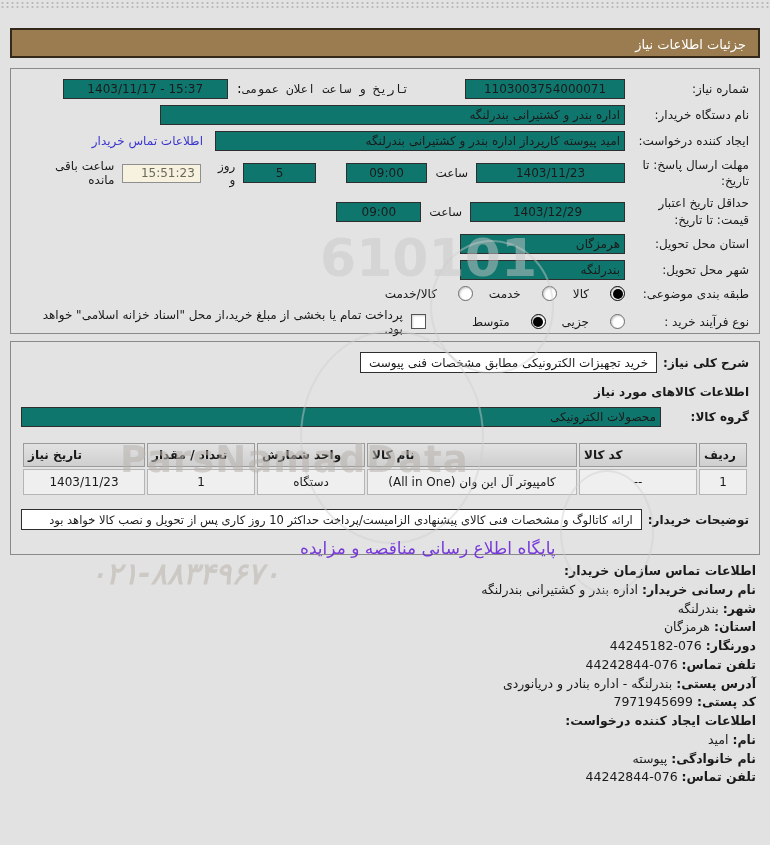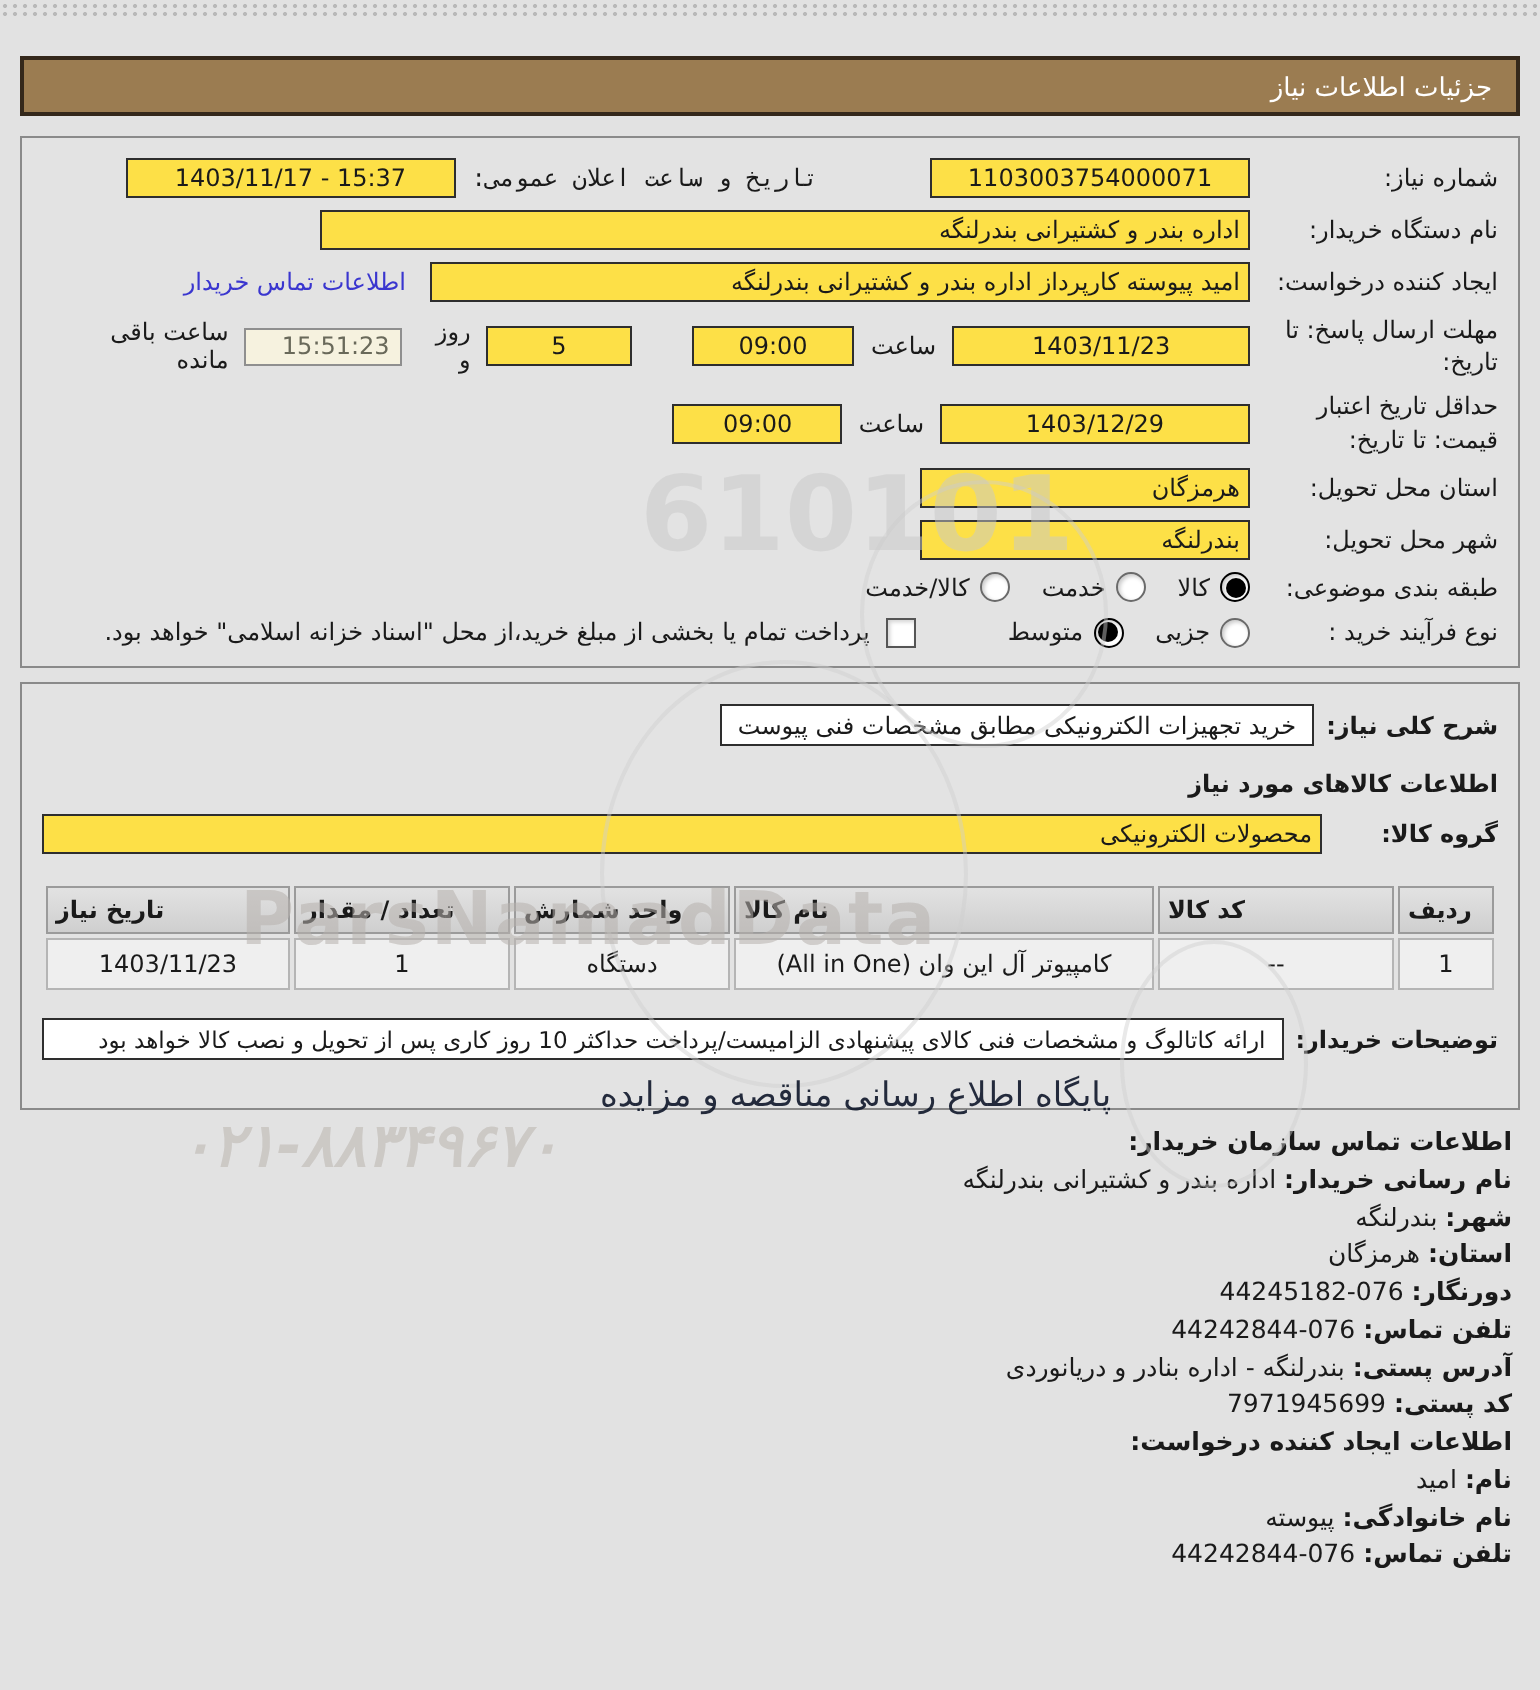--- a/index.html
+++ b/index.html
@@ -22,21 +22,21 @@
   .panel{
     position:absolute;left:10px;right:10px;border:1px solid #8a8a8a;
     padding:10px;box-sizing:border-box;background:#e3e3e3;
   }
   .panel1{top:68px;height:266px;}
   .panel2{top:341px;height:214px;}
   .row{display:flex;align-items:center;margin-bottom:6px;}
   .lbl{width:124px;flex-shrink:0;line-height:1.35;}
   .lbl2{padding-left:8px;font-family:Liberation Mono, monospace;}
   .inp{
-    background:#fde047;border:1px solid #2e2e2e;height:18px;padding:0 4px;
+    background:#0f766e;border:1px solid #2e2e2e;height:18px;padding:0 4px;
     display:flex;align-items:center;box-sizing:content-box;font-size:12px;
   }
   .center{justify-content:center;}
   .ltr{direction:ltr;unicode-bidi:isolate;}
   .gap56{width:56px;flex-shrink:0;}
   .gap30{width:30px;flex-shrink:0;}
   .w150{width:150px;} .w155{width:155px;} .w455{width:455px;} .w400{width:400px;}
   .w145{width:145px;} .w75{width:75px;} .w65{width:65px;}
   .count{
     background:#f6f2df;border:1px solid #8f8f8f;color:#69695a;width:68px;
@@ -44,21 +44,21 @@
   }
   .side{margin:0 8px;}
   .link{color:#3a36cf;margin-right:12px;cursor:pointer;}
   .radio{
     width:13px;height:13px;border:1px solid #6a6a6a;border-radius:50%;
     background:#fff;display:inline-block;position:relative;flex-shrink:0;
     box-shadow:inset 1px 1px 2px rgba(0,0,0,.22);
   }
   .radio.checked{border:1px solid #000;}
   .radio.checked::after{content:"";position:absolute;inset:1.5px;background:#000;border-radius:50%;}
-  .opt{display:flex;align-items:center;margin-left:16px;}
+  .opt{display:flex;align-items:center;margin-left:16px;gap:16px;}
   .opt .olabel{margin-right:5px;}
   .checkbox{
     width:13px;height:13px;border:1px solid #555;background:#fff;flex-shrink:0;
     box-shadow:inset 1px 1px 2px rgba(0,0,0,.18);
   }
   .bold{font-weight:bold;}
   .box{
     background:#fff;border:1px solid #2e2e2e;padding:2px 8px;min-height:15px;
     display:inline-flex;align-items:center;
   }
@@ -76,21 +76,21 @@
   .col-qty{width:98px;} .col-date{width:112px;}
   .notes-row{display:flex;align-items:center;margin-top:12px;}
   .notes-row .box{flex:1;font-size:11.5px;}
   .contact-block{position:absolute;top:562px;right:14px;left:14px;line-height:1.5;font-size:12.5px;}
   .cline b{font-weight:bold;}
   
   .wm{position:absolute;pointer-events:none;z-index:6;}
   .wm-brand{top:438px;left:120px;font-size:37px;font-weight:bold;color:#b7b2ae;opacity:.55;direction:ltr;letter-spacing:1px;}
   .wm-digits{top:228px;left:320px;font-size:52px;font-weight:bold;color:#c9c9c9;opacity:.5;direction:ltr;}
   .wm-phone{top:556px;left:90px;font-size:30px;font-weight:bold;color:#c7c3bf;opacity:.8;direction:ltr;font-style:italic;}
-  .wm-line{top:538px;left:300px;font-size:17px;color:#0f172a;opacity:.9;}
+  .wm-line{top:538px;left:300px;font-size:17px;color:#6d28d9;opacity:.9;}
   .wm-circle{border:2px solid #cfcfcf;border-radius:50%;opacity:.45;}
   .c1{top:330px;left:300px;width:180px;height:210px;}
   .c2{top:240px;left:430px;width:120px;height:130px;}
   .c3{top:470px;left:560px;width:90px;height:120px;}
 </style>
 </head>
 <body>
 
 <div class="page">
   <div class="dots"></div>

